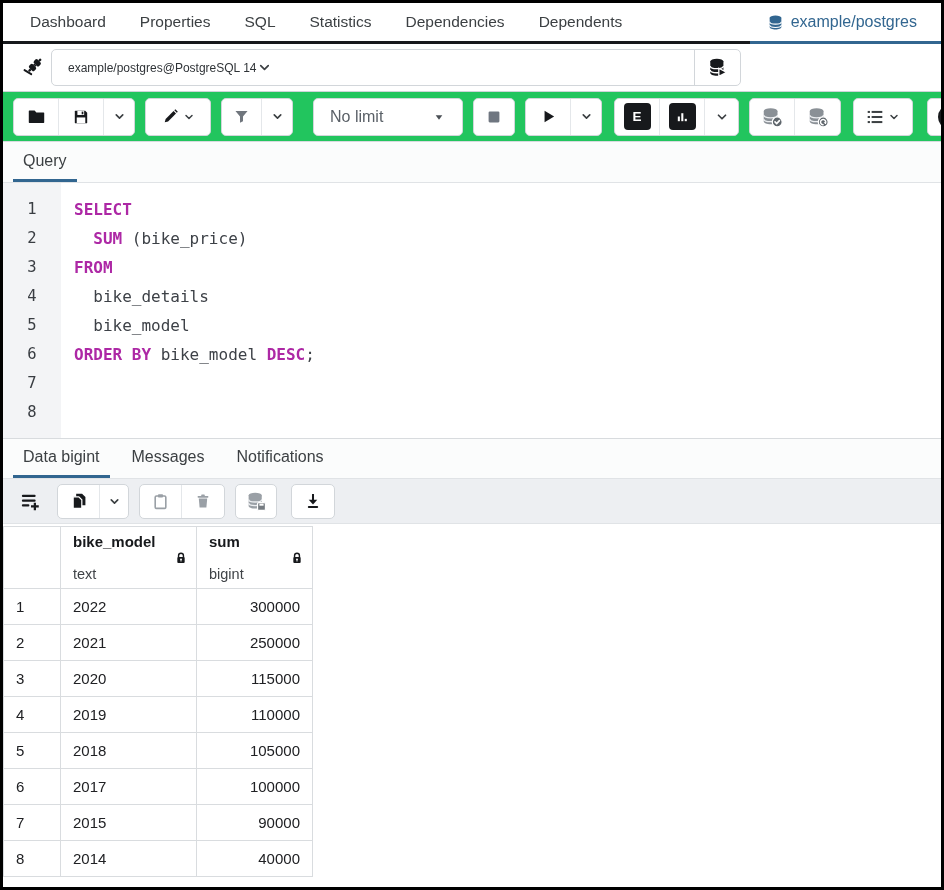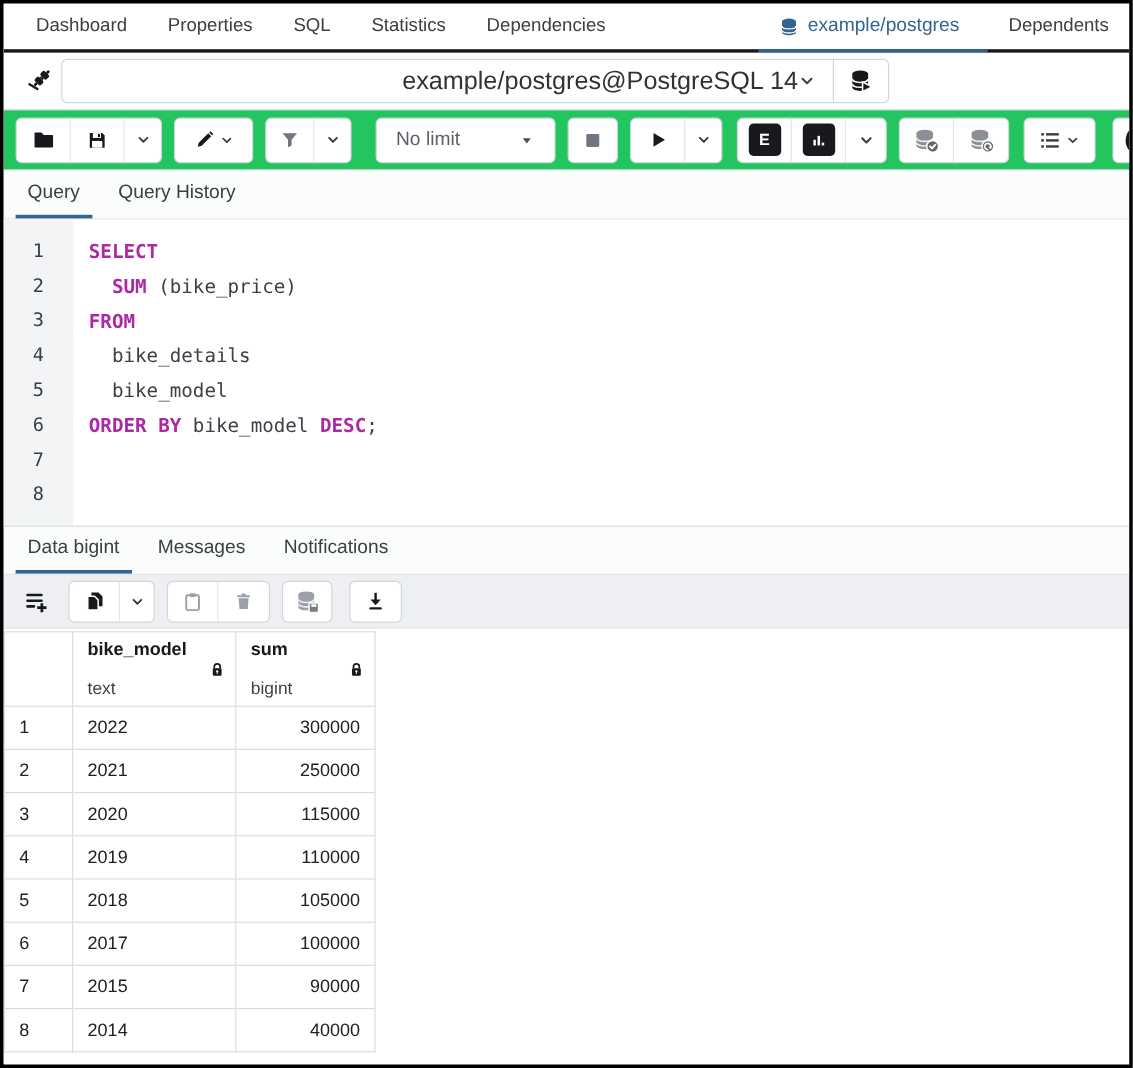--- a/index.html
+++ b/index.html
@@ -15,22 +15,22 @@
               white-space: nowrap; cursor: default; }
   .main-tab.active { color: #326690; border-bottom-color: #326690; margin-left: auto;
                      padding-right: 24px; gap: 7px; font-size: 16px; }
 
   
   .conn-bar { height: 48px; background: #fff; display: flex; align-items: center;
               padding: 0 10px; border-bottom: 1px solid #cfd4d9; flex: 0 0 auto; }
   .conn-status { width: 38px; display: flex; justify-content: center; align-items: center; }
   .conn-group { display: flex; align-items: stretch; height: 37px; width: 690px;
                 border: 1px solid #d2d6da; border-radius: 5px; overflow: hidden; background: #fff; }
-  .conn-select { flex: 1; display: flex; align-items: center; justify-content: flex-end;
-                 padding: 0 14px 0 16px; font-size: 21px; color: #2f3337; }
+  .conn-select { flex: 1; display: flex; align-items: center; justify-content: flex-start;
+                 padding: 0 14px 0 16px; font-size: 12px; color: #2f3337; }
   .conn-div { width: 1px; background: #d2d6da; }
   .conn-dbbtn { width: 45px; display: flex; align-items: center; justify-content: center; }
 
   
   .toolbar { height: 50px; background: #22c55e; border-bottom: 1px solid #d8dbdf;
              display: flex; align-items: center; padding: 0 10px; flex: 0 0 auto; }
   .grp { display: flex; height: 38px; background: #fff; border: 1px solid #d2d6da;
          border-radius: 5px; overflow: hidden; flex: 0 0 auto; }
   .tbtn { display: flex; align-items: center; justify-content: center; width: 45px;
           border-right: 1px solid #e4e7ea; cursor: pointer; }
@@ -94,32 +94,32 @@
 <body>
 
 <div class="frame">
 
   <div class="main-tabs">
     <div class="main-tab">Dashboard</div>
     <div class="main-tab">Properties</div>
     <div class="main-tab">SQL</div>
     <div class="main-tab">Statistics</div>
     <div class="main-tab">Dependencies</div>
+    <div class="main-tab">Dependents</div>
     <div class="main-tab active">
       <span>
         <svg width="17" height="17" viewBox="0 0 16 16">
           <ellipse cx="8" cy="3.6" rx="5.5" ry="2.2" fill="#326690"></ellipse>
           <path d="M2.5 3.6v8.6c0 1.3 2.5 2.3 5.5 2.3s5.5-1 5.5-2.3V3.6" fill="#326690"></path>
           <path d="M2.5 7.2c0 1.3 2.5 2.3 5.5 2.3s5.5-1 5.5-2.3" stroke="#fff" stroke-width="1" fill="none"></path>
           <path d="M2.5 10.4c0 1.3 2.5 2.3 5.5 2.3s5.5-1 5.5-2.3" stroke="#fff" stroke-width="1" fill="none"></path>
         </svg>
       </span>
       <span>example/postgres</span>
     </div>
-    <div class="main-tab">Dependents</div>
   </div>
 
   <div class="conn-bar">
     <div class="conn-status">
       <span>
         <svg width="26" height="26" viewBox="0 0 16 16">
           <g fill="#17191c" transform="rotate(45 8 8)">
             <rect x="7.3" y="0.2" width="1.4" height="1.8" rx="0.5"></rect>
             <rect x="5.8" y="1.9" width="4.4" height="3.1" rx="1"></rect>
             <rect x="7" y="5" width="2" height="1"></rect>
@@ -325,21 +325,20 @@
 
     <div class="grp">
       <div class="tbtn">
         <span class="help-circle">?</span>
       </div>
     </div>
   </div>
 
   <div class="sub-tabs">
     <div class="sub-tab active">Query</div>
-    <div class="sub-tab">Query History</div>
   </div>
 
   <div class="editor">
     <div class="gutter">
         <div class="ln">1</div>
         <div class="ln">2</div>
         <div class="ln">3</div>
         <div class="ln">4</div>
         <div class="ln">5</div>
         <div class="ln">6</div>

